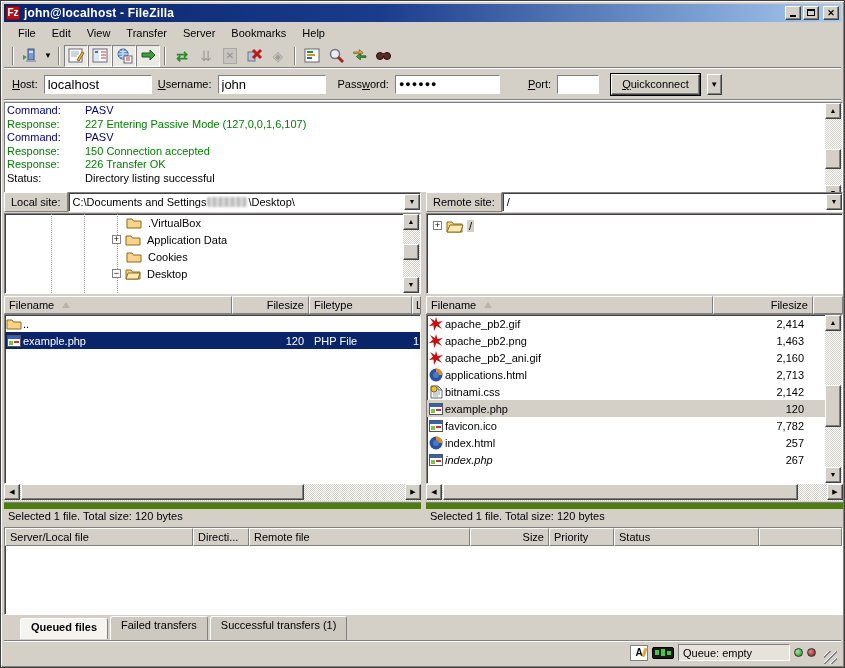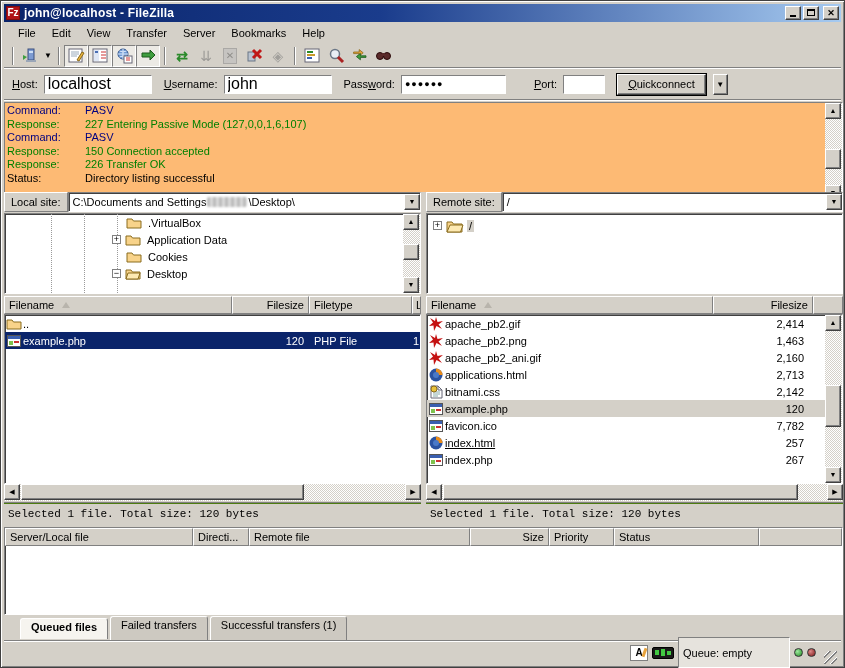--- a/index.html
+++ b/index.html
@@ -34,27 +34,27 @@
   .tbtn.pressed { border-color:#808080 #fff #fff #808080; background:#eceae5; }
   .tbtn svg, .tbtn span { pointer-events:none; }
   .drop { width:12px; height:22px; display:flex; align-items:center; justify-content:center; font-size:8px; }
   .gicon { font-size:14px; line-height:14px; }
   .dim { filter:grayscale(1) opacity(.55); }
 
   
   .qcbar { position:absolute; top:68px; left:3px; right:3px; height:31px; display:flex; align-items:center; gap:6px; padding-left:8px;
            border-bottom:1px solid #808080; box-shadow:0 1px 0 #fff; }
   .qc-label { white-space:nowrap; }
-  .qc-input { height:19px; font-family:"Liberation Sans",sans-serif; font-size:16px; padding:1px 3px; outline:none; }
+  .qc-input { height:19px; font-family:"Liberation Sans",sans-serif; font-size:13px; padding:1px 3px; outline:none; }
   .qc-btn { height:21px; padding:0 10px; font-size:11px; background:#d4d0c8;
             border:1px solid; border-color:#fff #404040 #404040 #fff; box-shadow: inset -1px -1px 0 #808080, 0 0 0 1px #000; margin-left:6px; }
   .qc-drop { width:15px; height:21px; background:#d4d0c8; border:1px solid; border-color:#fff #404040 #404040 #fff; box-shadow: inset -1px -1px 0 #808080; font-size:8px; text-align:center; line-height:19px; }
 
   
-  .log { position:absolute; top:101px; left:3px; width:839px; height:100px; background:#fdba74; }
+  .log { position:absolute; top:101px; left:3px; width:839px; height:100px; background:#ffffff; }
   .log-inner { position:absolute; inset:0; right:17px; overflow:hidden; padding:1px 0 0 2px; }
   .log-row { display:flex; line-height:13.5px; white-space:nowrap; }
   .log-type { width:78px; flex:none; }
   .cmd { color:#00007f; } .resp { color:#008000; } .stat { color:#000; }
 
   
   .vscroll { position:absolute; top:0; right:0; bottom:0; width:17px; background:#efedea;
              background-image:repeating-conic-gradient(#fff 0 25%, #d4d0c8 0 50%); background-size:2px 2px; }
   .sb-btn { position:absolute; left:0; width:16px; height:16px; background:#d4d0c8; border:1px solid; border-color:#fff #404040 #404040 #fff; box-shadow: inset -1px -1px 0 #808080; text-align:center; font-size:7px; line-height:14px; color:#000; }
   .sb-up { top:0; } .sb-down { bottom:0; }
@@ -85,37 +85,37 @@
   .col-btn { height:18px; display:flex; align-items:center; padding:0 4px; border:1px solid; border-color:#fff #808080 #808080 #fff; background:#d4d0c8; overflow:hidden; white-space:nowrap; flex:none; }
   .col-right { justify-content:flex-end; }
   .sort-asc { width:0; height:0; border-left:4px solid transparent; border-right:4px solid transparent; border-bottom:6px solid #b8b4ac; margin-left:8px; }
   .list { position:absolute; background:#fff; border:1px solid; border-color:#808080 #fff #fff #808080; box-shadow: inset 1px 1px 0 #404040; overflow:hidden; }
   .f-row { display:flex; height:17px; align-items:center; white-space:nowrap; }
   .f-row .fc { flex:none; overflow:hidden; display:flex; align-items:center; height:17px; }
   .fc-right { justify-content:flex-end; padding-right:6px; }
   .ficon { width:18px; flex:none; display:flex; justify-content:center; align-items:center; }
   .sel-navy { background:#0a246a; color:#fff; }
 
-  .pane-status { position:absolute; height:20px; display:flex; align-items:center; padding-left:4px; border-top:1px solid #4d7c0f; box-shadow:0 -1px 0 #808080;font-family:Liberation Mono, monospace; }
+  .pane-status { position:absolute; height:20px; display:flex; align-items:center; padding-left:4px; border-top:6px solid #4d7c0f; box-shadow:0 -1px 0 #808080; }
 
   
   .queue-wrap { position:absolute; top:526px; left:3px; width:839px; height:88px; background:#fff; border:1px solid; border-color:#808080 #fff #fff #808080; box-shadow: inset 1px 1px 0 #404040; }
   .q-header { display:flex; height:18px; }
   .tabs { position:absolute; top:616px; left:3px; height:22px; display:flex; align-items:center; gap:2px; padding-left:16px; }
   .tab { height:24px; padding:2px 10px 0; background:#cdc9c1; border:1px solid; border-color:#fff #808080 #808080 #fff; border-bottom:none; border-radius:3px 3px 0 0; color:#000; }
   .tab.active { background:#f6f4ef; font-weight:bold; height:21px; }
 
   
   .statusbar { position:absolute; left:3px; right:3px; bottom:3px; height:24px; border-top:1px solid #808080; box-shadow:0 1px 0 #fff inset; display:flex; align-items:center; justify-content:flex-end; gap:4px; padding:0 4px; }
   .sb-panel { height:17px; display:flex; align-items:center; }
   .ascii-ind { width:18px; height:16px; background:#fff; border:1px solid #808080; font-weight:bold; font-size:10px; display:flex; align-items:center; justify-content:center; position:relative; }
   .ascii-ind i { position:absolute; right:1px; top:2px; width:3px; height:9px; background:#e8a33d; transform:rotate(20deg); }
   .led-badge { width:22px; height:12px; background:#1a1a1a; border:1px solid #000; border-radius:2px; display:flex; align-items:center; justify-content:center; gap:2px; }
   .led-badge b { width:4px; height:5px; background:#42c842; display:block; }
-  .queue-status { width:112px; height:31px; background:#e6e3dd; border:1px solid; border-color:#808080 #fff #fff #808080; display:flex; align-items:center; padding-left:4px; font-size:11px; }
+  .queue-status { width:112px; height:17px; background:#e6e3dd; border:1px solid; border-color:#808080 #fff #fff #808080; display:flex; align-items:center; padding-left:4px; font-size:11px; }
   .led { width:9px; height:9px; border-radius:50%; border:1px solid #333; }
   .led-green { background:radial-gradient(circle at 35% 35%, #9fe89f, #1f8a1f); }
   .led-red { background:radial-gradient(circle at 35% 35%, #d88, #7a1515); }
   .grip { width:13px; height:13px; margin-left:4px; align-self:flex-end;
           background:repeating-linear-gradient(135deg, transparent 0 3px, #fff 3px 4px, #808080 4px 5px); }
 
   .divider-v { position:absolute; background:#d4d0c8; }
   u { text-decoration:underline; }
 </style>
 </head>
@@ -234,21 +234,21 @@
           <circle cx="5" cy="8" r="3.5" fill="#5a2a2a" stroke="#2a0a0a"></circle>
           <circle cx="12" cy="8" r="3.5" fill="#5a2a2a" stroke="#2a0a0a"></circle>
           <rect x="7" y="5" width="3" height="3" fill="#5a2a2a"></rect>
         </svg>
     </div>
   </div>
 
   <div class="qcbar">
     <span class="qc-label"><u>H</u><span>ost:</span></span>
     <input class="qc-input sunkenflat" style="width: 108px;" value="localhost">
-    <span class="qc-label" style="margin-left:6px;"><u>U</u><span>sername:</span></span>
+    <span class="qc-label" style=""><u>U</u><span>sername:</span></span>
     <input class="qc-input sunkenflat" style="width: 108px;" value="john">
     <span class="qc-label" style="margin-left:6px;"><span>Pass</span><u>w</u><span>ord:</span></span>
     <input class="qc-input sunkenflat" style="width: 105px; font-size: 9px; letter-spacing: 1px;" value="●●●●●●">
     <span class="qc-label" style="margin-left:22px;"><u>P</u><span>ort:</span></span>
     <input class="qc-input sunkenflat" style="width: 42px;" value="">
     <button class="qc-btn"><u>Q</u><span>uickconnect</span></button>
     <div class="qc-drop" style="margin-left:1px;"><span>▼</span></div>
   </div>
 
   <div class="log sunkenflat">
@@ -481,33 +481,33 @@
         <span class="fc fc-right" style="width:100px;">7,782</span>
       </div>
       <div class="f-row">
         <span class="ficon">
             <svg width="14" height="14">
               <circle cx="7" cy="7" r="6.5" fill="#2a52a0"></circle>
               <path d="M7 .5 a6.5 6.5 0 0 1 6.5 6.5 L7 7 Z" fill="#e88b1a"></path>
               <circle cx="7" cy="7" r="3" fill="#4a79c8"></circle>
             </svg>
           </span>
-        <span class="fc" style="width:265px;text-decoration:underline;">index.html</span>
+        <span class="fc" style="width:265px;">index.html</span>
         <span class="fc fc-right" style="width:100px;">257</span>
       </div>
       <div class="f-row">
         <span class="ficon">
             <svg width="14" height="12">
               <rect x="0.5" y="0.5" width="13" height="11" fill="#fff" stroke="#555"></rect>
               <rect x="1" y="1" width="12" height="3" fill="#3a5fb0"></rect>
               <rect x="2" y="6" width="4" height="4" fill="#7fc24e"></rect>
               <rect x="7" y="6" width="5" height="2" fill="#c33"></rect>
             </svg>
           </span>
-        <span class="fc" style="width:265px;">index.php</span>
+        <span class="fc" style="width:265px;font-style:italic;">index.php</span>
         <span class="fc fc-right" style="width:100px;">267</span>
       </div>
     </div>
     <div class="vscroll">
       <div class="sb-btn sb-up">▲</div>
       <div class="sb-thumb" style="top:70px;height:42px;"></div>
       <div class="sb-btn sb-down">▼</div>
     </div>
   </div>
 

